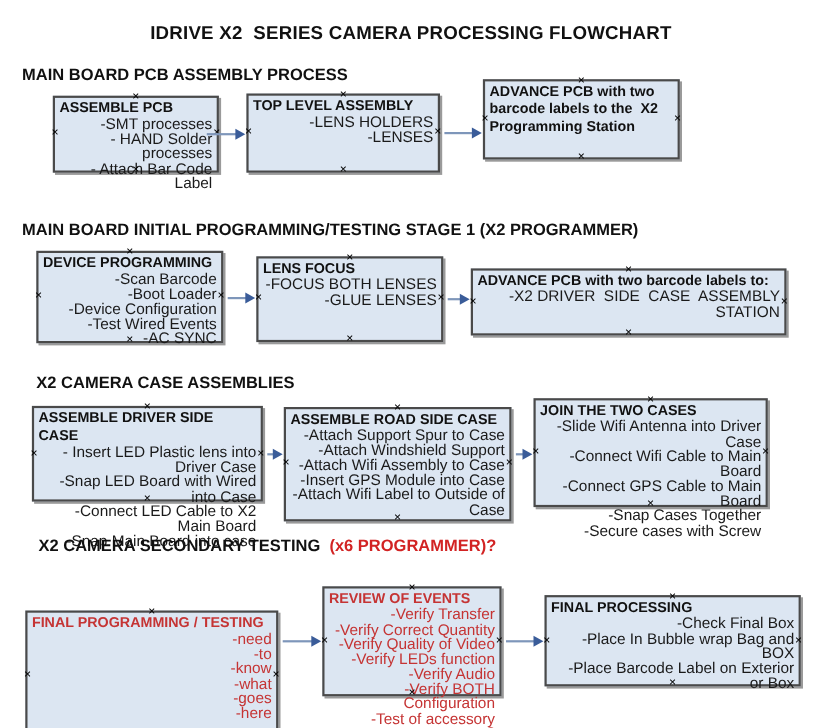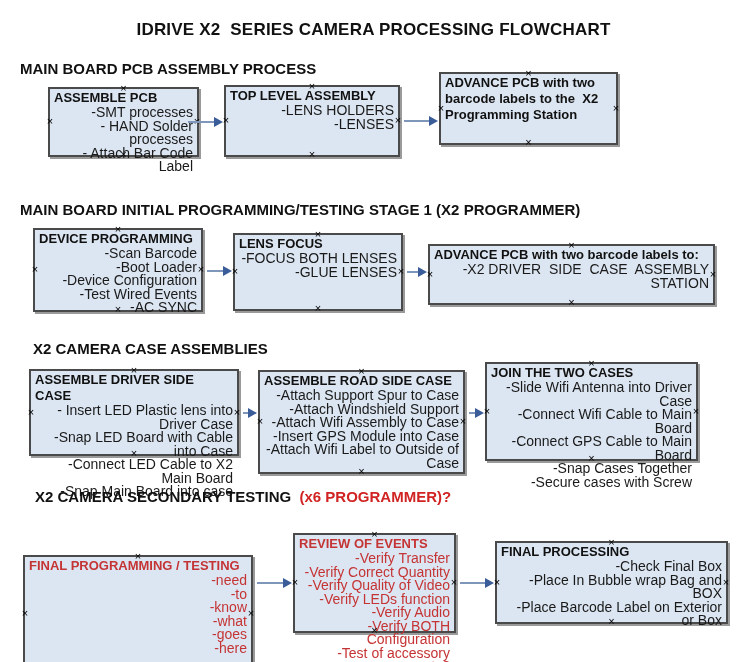--- a/index.html
+++ b/index.html
@@ -114,21 +114,21 @@
       <span class="glue-point" style="left: 100%; top: 50%;">×</span>
     </div>
     <div class="connector-line" style="left: 207px; top: 270px; width: 18px;"></div>
     <div class="arrow-head" style="left: 223px; top: 266px;"></div>
     <div class="connector-line" style="left: 407px; top: 271px; width: 13px;"></div>
     <div class="arrow-head" style="left: 418px; top: 267px;"></div>
     <div class="section-heading" style="left: 33px; top: 340px;"><span>X2 CAMERA CASE ASSEMBLIES</span></div>
     <div class="flow-box" style="left: 29px; top: 369px; width: 210px; height: 87px;">
       <div class="box-title">ASSEMBLE DRIVER SIDE CASE</div>
       <div class="box-item">- Insert LED Plastic lens into Driver Case</div>
-      <div class="box-item">-Snap LED Board with Cable into Case</div>
+      <div class="box-item">-Snap LED Board with Wired into Case</div>
       <div class="box-item">-Connect LED Cable to X2 Main Board</div>
       <div class="box-item">-Snap Main Board into case</div>
       <span class="glue-point" style="left: 50%; top: 0%;">×</span>
       <span class="glue-point" style="left: 50%; top: 100%;">×</span>
       <span class="glue-point" style="left: 0%; top: 50%;">×</span>
       <span class="glue-point" style="left: 100%; top: 50%;">×</span>
     </div>
     <div class="flow-box" style="left: 258px; top: 370px; width: 207px; height: 104px;">
       <div class="box-title">ASSEMBLE ROAD SIDE CASE</div>
       <div class="box-item">-Attach Support Spur to Case</div>

